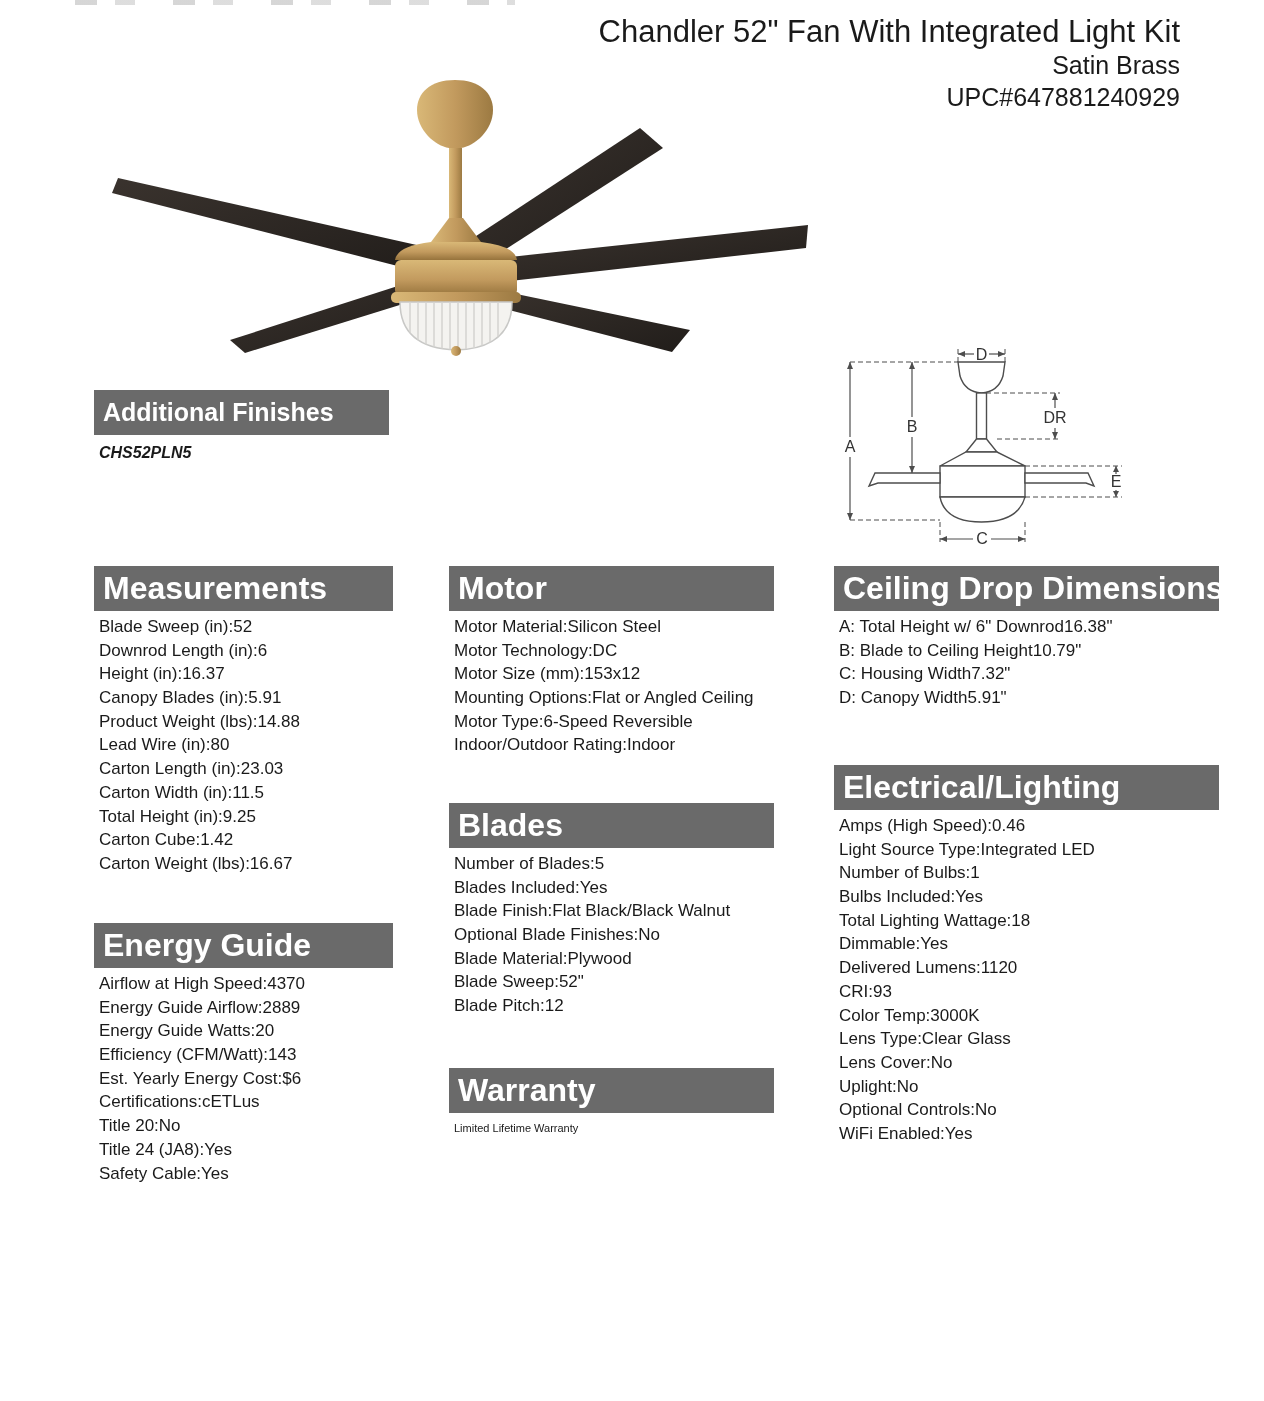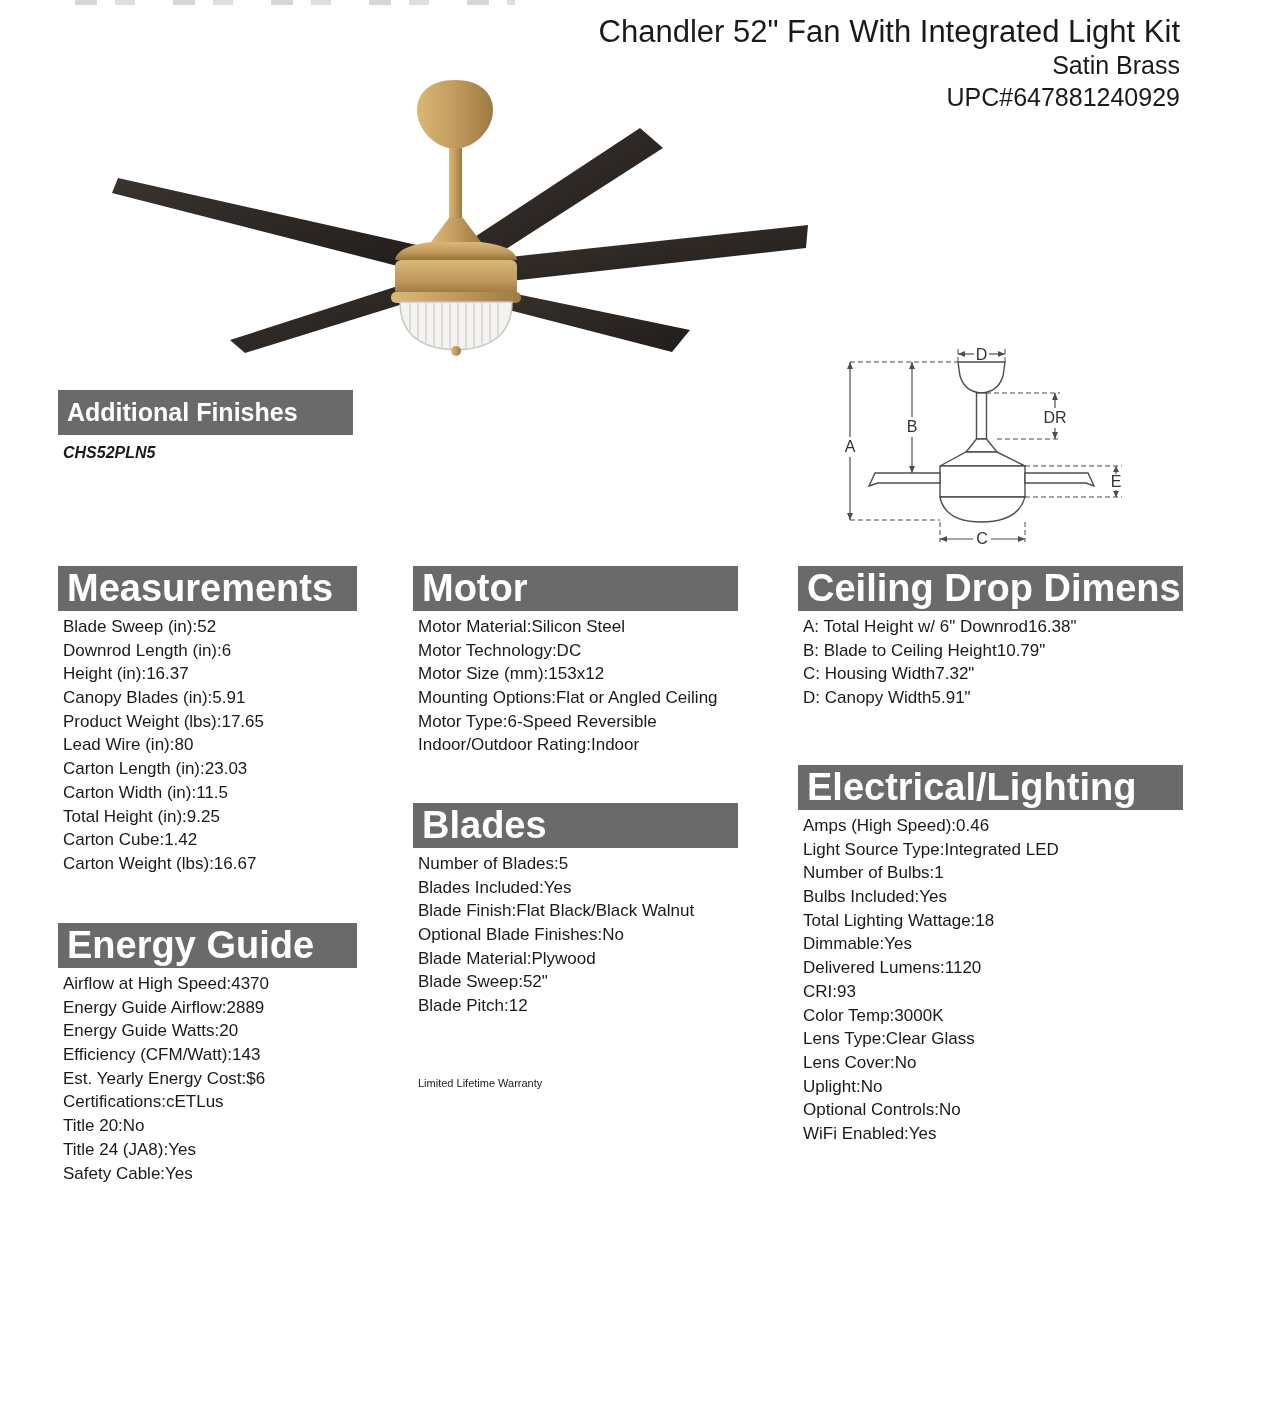--- a/index.html
+++ b/index.html
@@ -15,23 +15,23 @@
     background:repeating-linear-gradient(90deg,#b5b5b5 0 22px,transparent 22px 40px,#c2c2c2 40px 60px,transparent 60px 98px);}
 
   .title-block{position:absolute;top:13px;right:84px;width:720px;text-align:right;}
   .title-main{font-size:31px;line-height:37px;font-weight:400;}
   .title-finish{font-size:25px;line-height:31px;font-weight:400;}
   .title-upc{font-size:25px;line-height:32px;font-weight:400;}
 
   .fan-image{position:absolute;left:95px;top:58px;width:725px;height:300px;}
   .dim-diagram{position:absolute;left:830px;top:332px;width:320px;height:230px;}
 
-  .section{position:absolute;}
+  .section{position:absolute;margin-left:36px;}
   .section-bar{height:45px;background:var(--section-header-bg);color:var(--section-header-text);
-    font-weight:700;font-size:38px;line-height:45px;padding-left:9px;white-space:nowrap;overflow:hidden;}
+    font-weight:700;font-size:32px;line-height:45px;padding-left:9px;white-space:nowrap;overflow:hidden;}
   .section-bar.small-cap{font-size:25px;}
   .section-rows{margin-top:6px;padding:0 9px 0 5px;}
   .spec-row{display:flex;align-items:baseline;height:23.7px;font-size:17px;}
   .spec-label{white-space:nowrap;}
   .spec-value{white-space:nowrap;text-align:right;}
   .model-number{margin-top:9px;padding-left:5px;font-size:16px;font-weight:700;font-style:italic;}
   .warranty-text{margin-top:9px;padding-left:5px;font-size:11px;}
 
   #sec-additional{left:58px;top:390px;width:295px;}
   #sec-measurements{left:58px;top:566px;width:299px;}
@@ -191,21 +191,21 @@
         <div class="spec-row">
           <span class="spec-label">Height (in):</span>
           <span class="spec-value">16.37</span>
         </div>
         <div class="spec-row">
           <span class="spec-label">Canopy Blades (in):</span>
           <span class="spec-value">5.91</span>
         </div>
         <div class="spec-row">
           <span class="spec-label">Product Weight (lbs):</span>
-          <span class="spec-value">17.65</span>
+          <span class="spec-value">14.88</span>
         </div>
         <div class="spec-row">
           <span class="spec-label">Lead Wire (in):</span>
           <span class="spec-value">80</span>
         </div>
         <div class="spec-row">
           <span class="spec-label">Carton Length (in):</span>
           <span class="spec-value">23.03</span>
         </div>
         <div class="spec-row">
@@ -327,20 +327,21 @@
           <span class="spec-value">52"</span>
         </div>
         <div class="spec-row">
           <span class="spec-label">Blade Pitch:</span>
           <span class="spec-value">12</span>
         </div>
       </div>
   </div>
 
   <div class="section" id="sec-warranty">
+    <div class="section-bar">Warranty</div>
     <div class="warranty-text">Limited Lifetime Warranty</div>
   </div>
 
   <div class="section" id="sec-ceiling">
     <div class="section-bar">Ceiling Drop Dimensions</div>
     <div class="section-rows">
         <div class="spec-row">
           <span class="spec-label">A: Total Height w/ 6" Downrod</span>
           <span class="spec-value">16.38"</span>
         </div>

